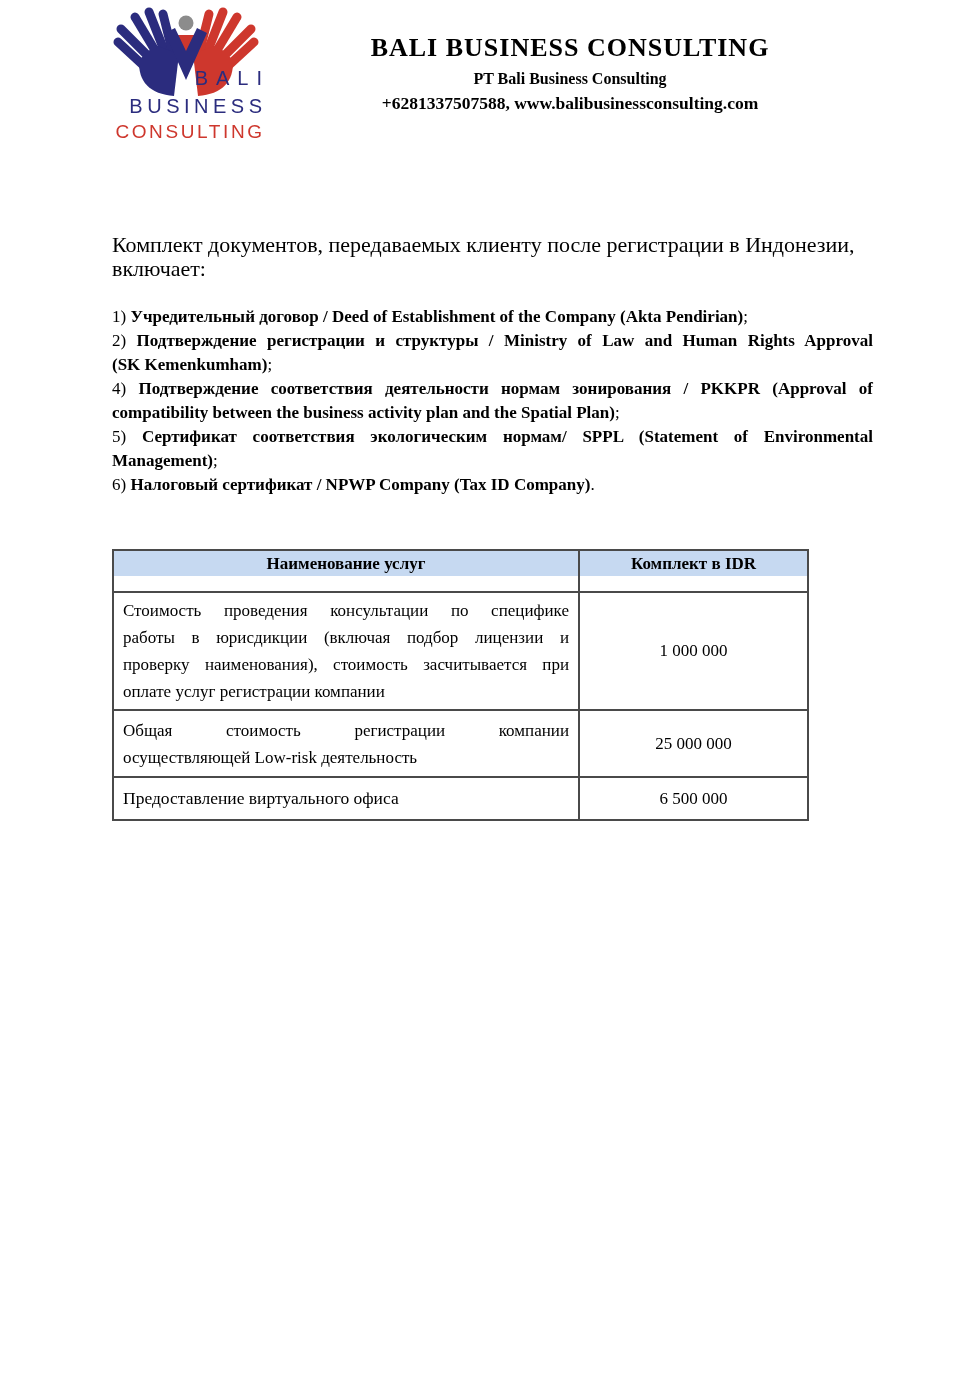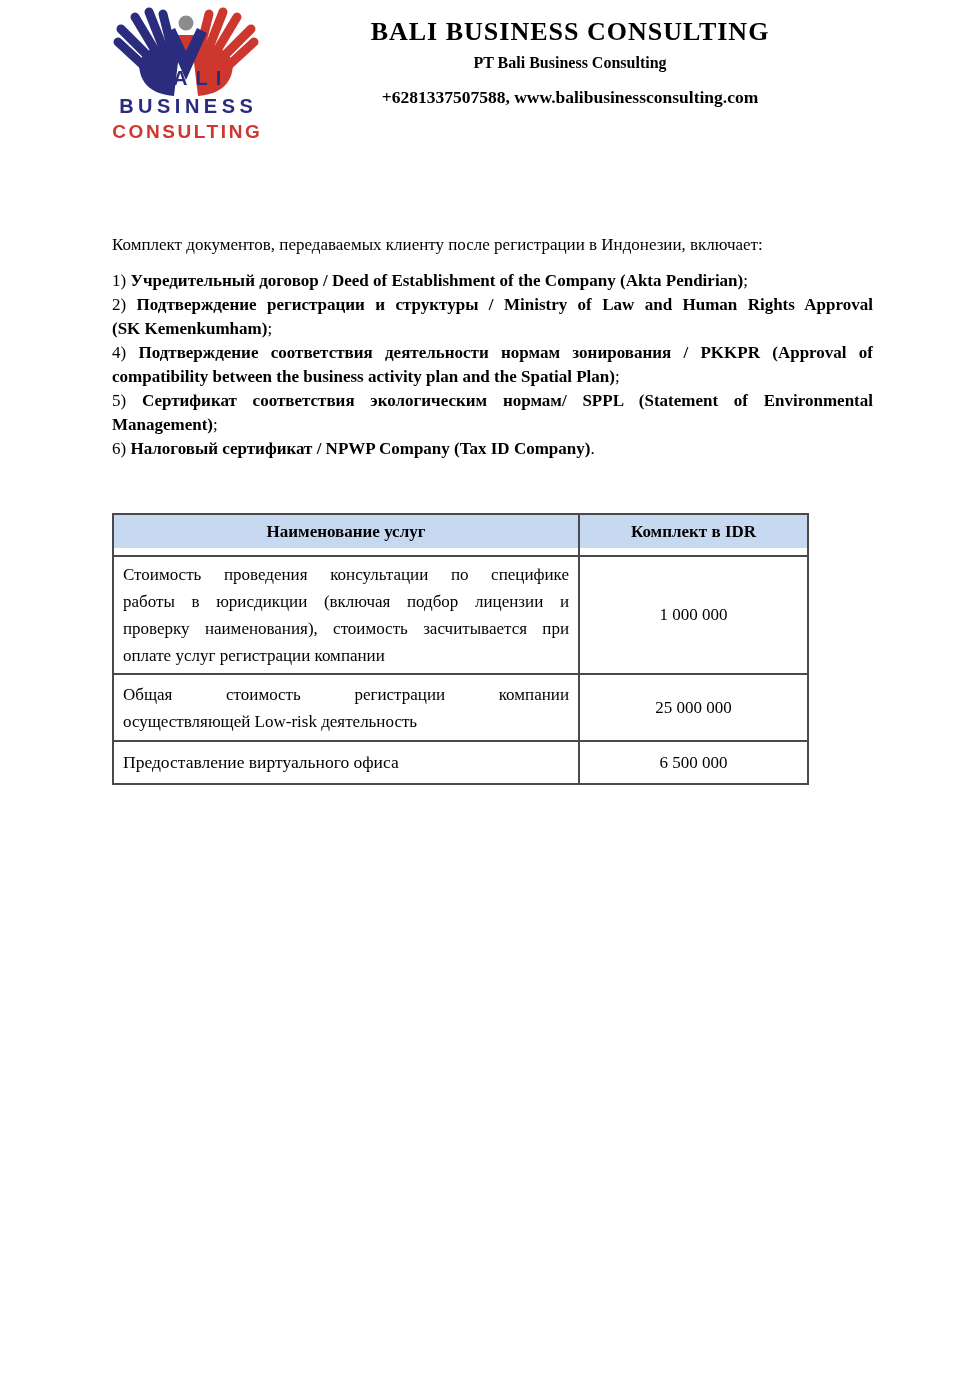--- a/index.html
+++ b/index.html
@@ -15,50 +15,50 @@
     position:relative;
     width:978px;height:1400px;
     background:#ffffff;
     font-family:"Liberation Serif","DejaVu Serif",serif;
     color:#000;
     overflow:hidden;
   }
   
   .logo{position:absolute;left:110px;top:6px;width:152px;height:142px;}
   .logo svg{display:block;}
-  .lword{position:absolute;left:0;right:0;text-align:center;
-    font-family:"Liberation Sans","DejaVu Sans",sans-serif;font-weight:700;line-height:1;}
+  .lword{position:absolute;left:0;right:0;text-align:right;
+    font-family:"Liberation Sans","DejaVu Sans",sans-serif;font-weight:400;line-height:1;}
   .lw1{top:62px;font-size:20px;letter-spacing:8px;margin-right:-8px;color:var(--navy);}
   .lw2{top:90px;font-size:20px;letter-spacing:4.5px;margin-right:-4.5px;color:var(--navy);}
   .lw3{top:116px;font-size:19px;letter-spacing:2.6px;margin-right:-2.6px;color:var(--red);}
   .fingers{fill:none;stroke-width:9;stroke-linecap:round;}
   .fn{stroke:var(--navy);} .fr{stroke:var(--red);}
   .ln{fill:var(--navy);} .lr{fill:var(--red);} .lg{fill:var(--dot-gray);}
 
-  .head{position:absolute;left:267px;top:17px;width:606px;text-align:center;}
+  .head{position:absolute;left:267px;top:33px;width:606px;text-align:center;}
   .title{font-size:26px;font-weight:700;letter-spacing:1px;line-height:1.15;}
   .subtitle{font-size:16px;font-weight:700;margin-top:7px;}
   .address{font-size:17.5px;font-weight:700;margin-top:4px;}
-  .contact{font-size:17.5px;font-weight:700;margin-top:15px;}
+  .contact{font-size:17.5px;font-weight:700;margin-top:5px;}
 
   
   .main{position:absolute;left:112px;top:233px;width:761px;}
-  .intro{font-size:17px;line-height:24px;margin-bottom:12px;}
+  .intro{font-size:22px;line-height:24px;margin-bottom:24px;}
   .doc-list .item{font-size:17px;line-height:24px;}
   .doc-list .num,.doc-list .tail{font-weight:400;}
   .doc-list b{font-weight:700;}
   .line{display:block;}
   .jline{text-align:justify;text-align-last:justify;}
 
   
   table.services{border-collapse:collapse;width:695px;margin-top:52px;table-layout:fixed;}
   table.services th,table.services td{border:2px solid var(--border);}
   th.c1{width:466px;} th.c2{width:229px;}
   table.services th{height:42px;padding:0;vertical-align:top;background:#fff;}
-  .hdrfill{height:33px;background:var(--header-fill);display:flex;align-items:center;justify-content:center;
+  .hdrfill{height:25px;background:var(--header-fill);display:flex;align-items:center;justify-content:center;
     font-weight:700;font-size:17px;text-align:right;}
   td.service{padding:4px 9px;vertical-align:middle;font-size:17px;}
   .sline{display:block;line-height:27px;}
   td.price{text-align:center;vertical-align:middle;font-size:17px;padding:0 6px;}
   .r1{height:118px;} .r2{height:67px;} .r3{height:43px;}
   td.service.r3{font-size:17.5px;}
 </style>
 </head>
 <body>
 

